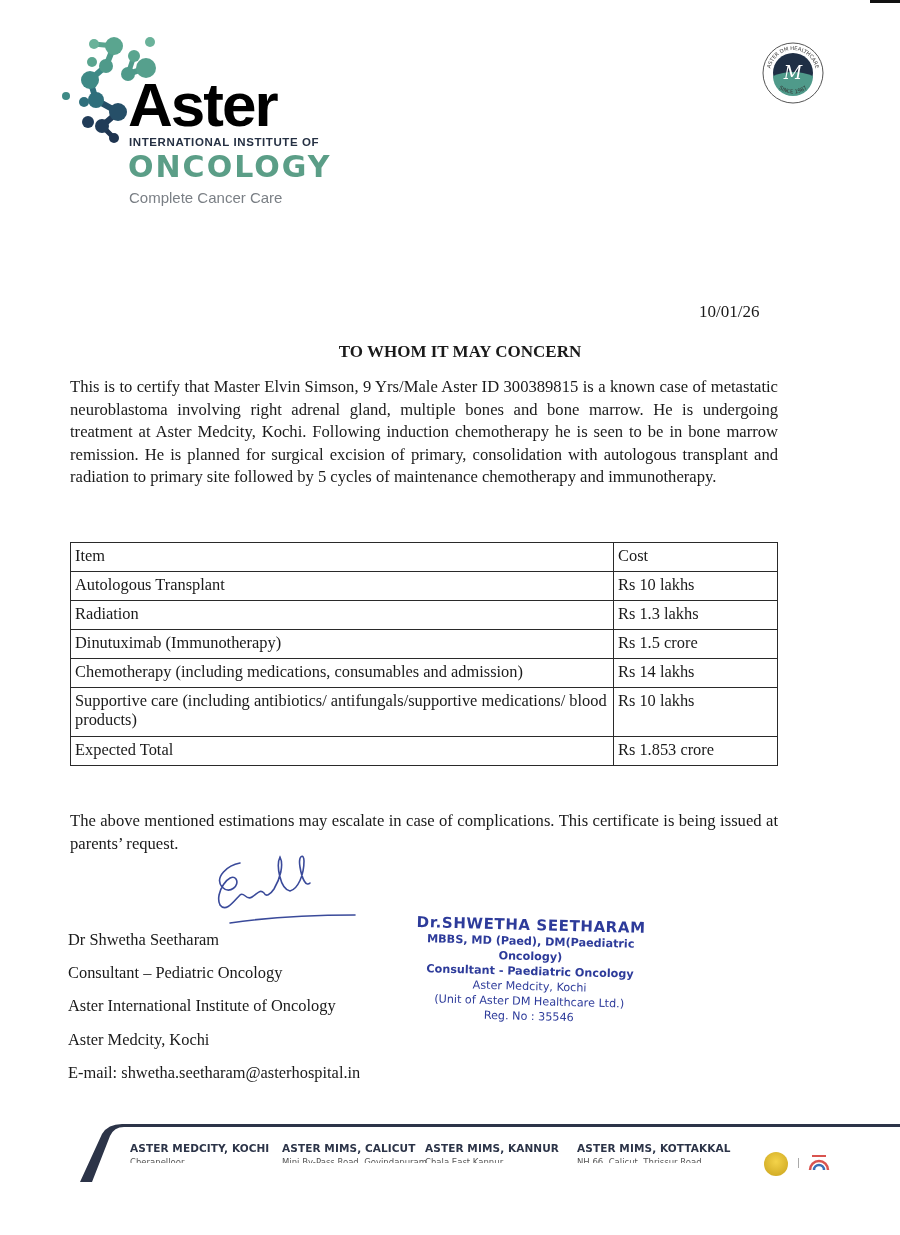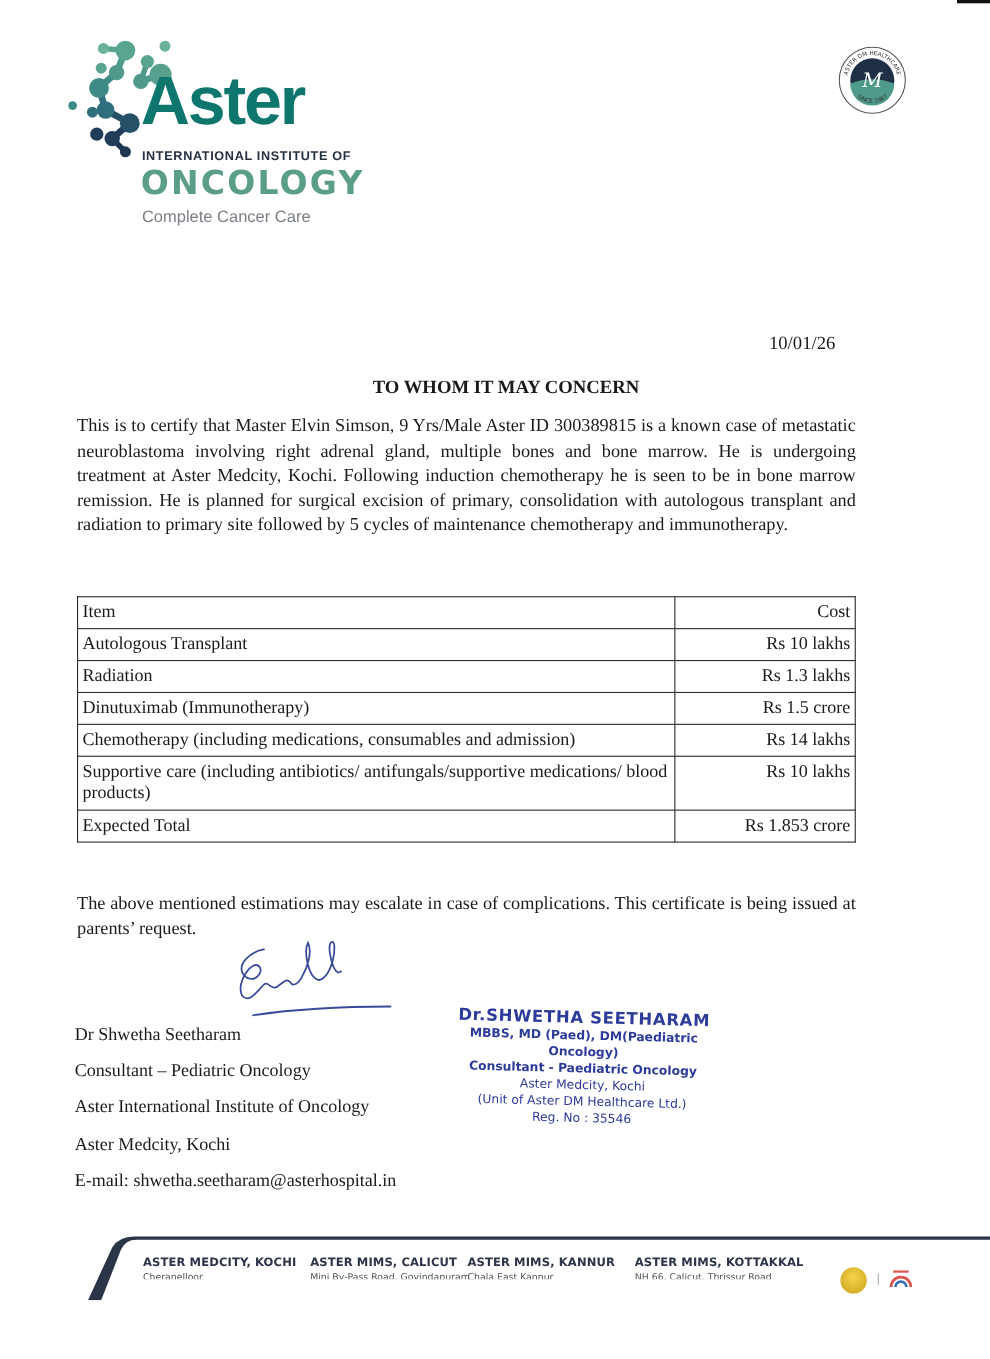--- a/index.html
+++ b/index.html
@@ -1,33 +1,33 @@
 <!DOCTYPE html>
 <html><head>
 <meta charset="utf-8">
 <style>
   html, body { margin:0; padding:0; }
   body { width:900px; height:1235px; background:#ffffff; position:relative; overflow:hidden; font-family:"Liberation Serif", serif; color:#1a1a1a; }
   .abs { position:absolute; }
   
   .logo-mark { left:62px; top:34px; width:100px; height:110px; }
-  .logo-aster { left:128px; top:62px; font-family:"Liberation Sans", sans-serif; font-weight:bold; font-size:62px; color:#0f766e; letter-spacing:-2px; line-height:1; }
+  .logo-aster { left:128px; top:74px; font-family:"Liberation Sans", sans-serif; font-weight:bold; font-size:62px; color:#000000; letter-spacing:-2px; line-height:1; }
   .logo-iio { left:129px; top:136px; font-family:"Liberation Sans", sans-serif; font-weight:bold; font-size:11.5px; color:#253043; letter-spacing:0.6px; }
   .logo-onc { left:128px; top:152px; font-family:"DejaVu Sans", sans-serif; font-weight:bold; font-size:30px; color:#5b9e87; letter-spacing:2px; line-height:1; }
   .logo-tag { left:129px; top:189px; font-family:"Liberation Sans", sans-serif; font-size:15px; color:#7a7f85; }
   .seal { left:762px; top:42px; width:62px; height:62px; }
   .corner-mark { right:0; top:0; width:30px; height:3px; background:#111; }
   
   .date { left:699px; top:302px; font-size:17px; }
   .title { left:0; width:860px; top:342px; text-align:center; font-weight:bold; font-size:17px;margin-left:30px; }
   .para { left:70px; top:376px; width:708px; font-size:16.6px; line-height:22.6px; text-align:justify; }
   
   .tbl { left:70px; top:542px; width:708px; border-collapse:collapse; font-size:16.4px; }
   .tbl td { border:1.3px solid #2a2a2a; padding:3px 4px 4px 4px; vertical-align:top; line-height:19px; }
-  .tbl td.cost { width:155px;text-align:right; }
+  .tbl td.cost { width:155px; }
   .tbl tr { height:29px;margin-top:42px; }
   .tbl tr.tall { height:49px; }
   .note { left:70px; top:810px; width:708px; font-size:16.6px; line-height:22.6px; text-align:justify; }
   .sig { left:200px; top:845px; width:170px; height:80px; }
   .doc-lines { left:68px; top:918px; font-size:16.4px; line-height:23.2px; }
   .doc-lines div { white-space:nowrap;margin-top:10px; }
   
   .stamp { left:395px; top:916px; width:270px; text-align:center; font-family:"DejaVu Sans", sans-serif; color:#2d3b9a; transform:rotate(1.5deg); }
   .stamp .name { font-weight:bold; font-size:15px; letter-spacing:0.6px; line-height:18px; }
   .stamp .ln { font-size:11.2px; line-height:15px; font-weight:bold; }

